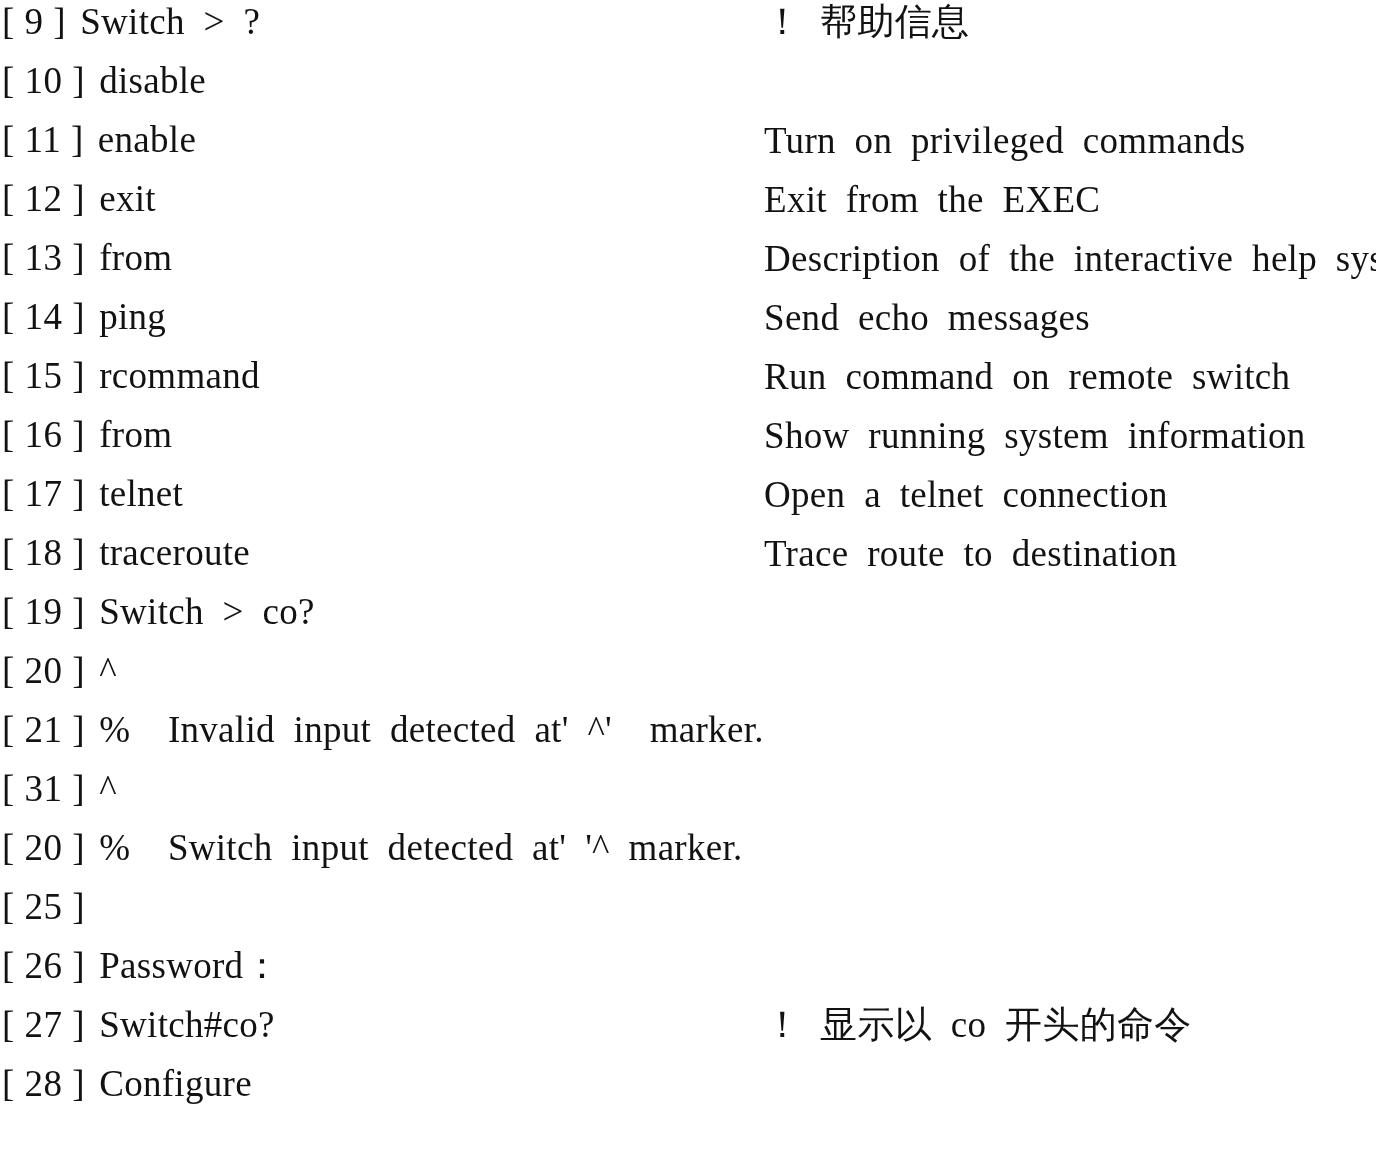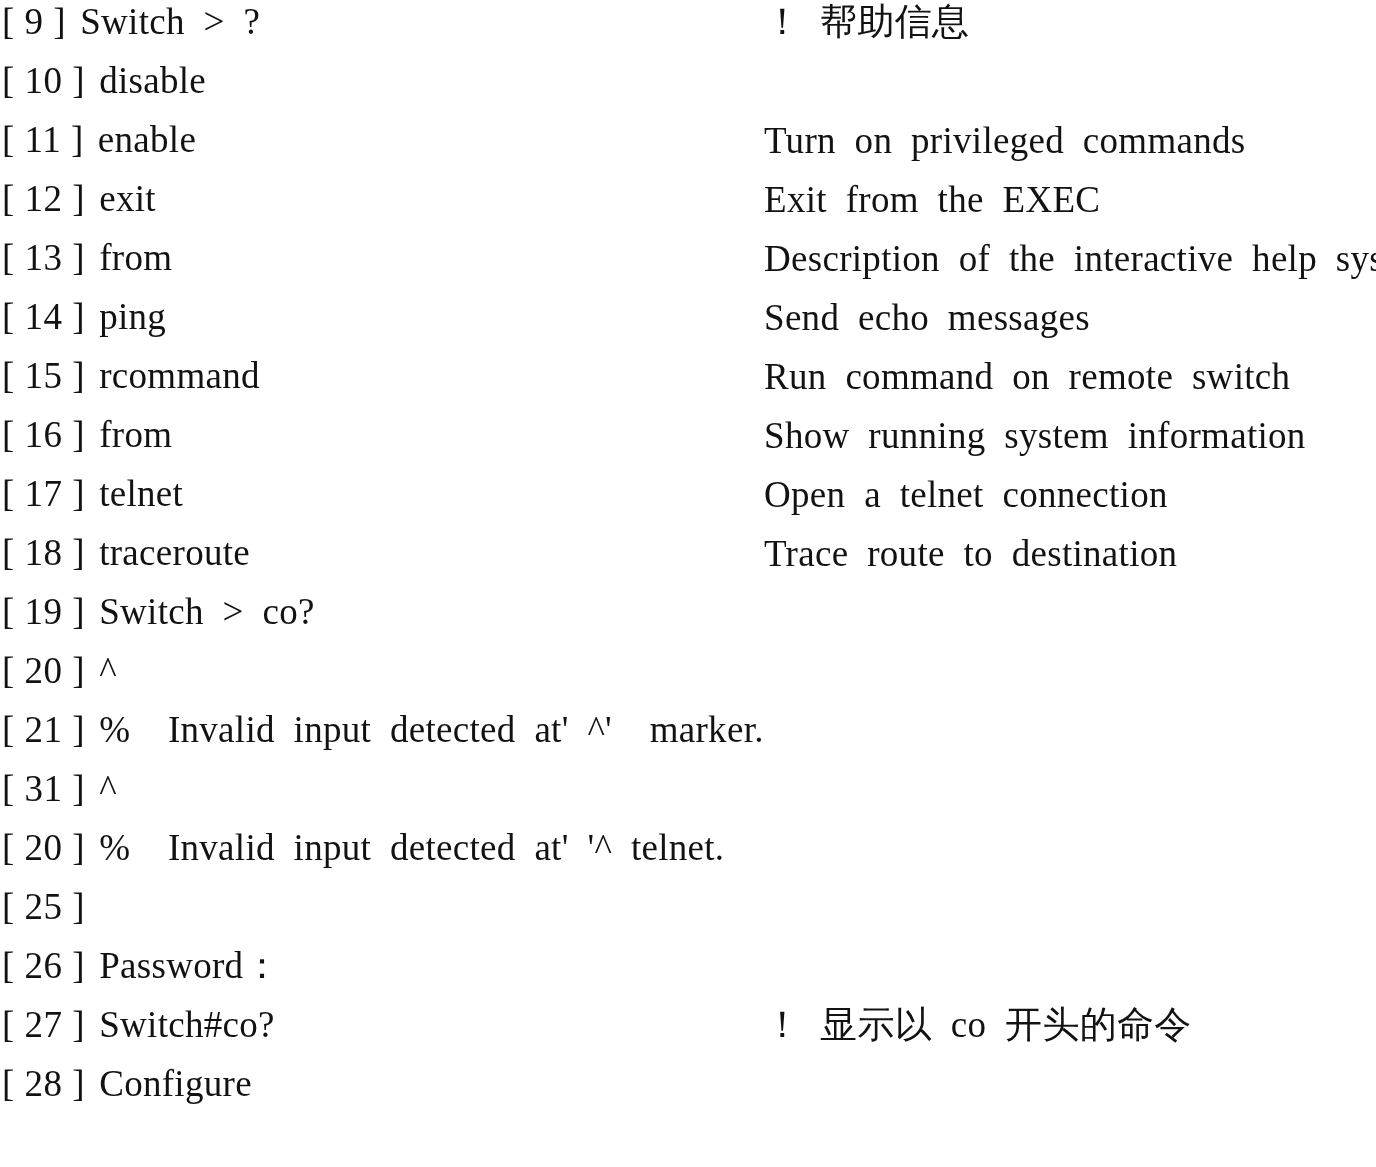--- a/index.html
+++ b/index.html
@@ -131,21 +131,21 @@
 
 
   <div class="row">
     <span class="label">[ 31 ]</span>
     <span class="cmd">^</span>
     <span class="note"></span>
   </div>
 
   <div class="row">
     <span class="label">[ 20 ]</span>
-    <span class="cmd">%  Invalid input detected at' '^ telnet.</span>
+    <span class="cmd">%  Switch input detected at' '^ marker.</span>
     <span class="note"></span>
   </div>
 
   <div class="row">
     <span class="label">[ 25 ]</span>
     <span class="note"></span>
   </div>
 
   <div class="row">
     <span class="label">[ 26 ]</span>

